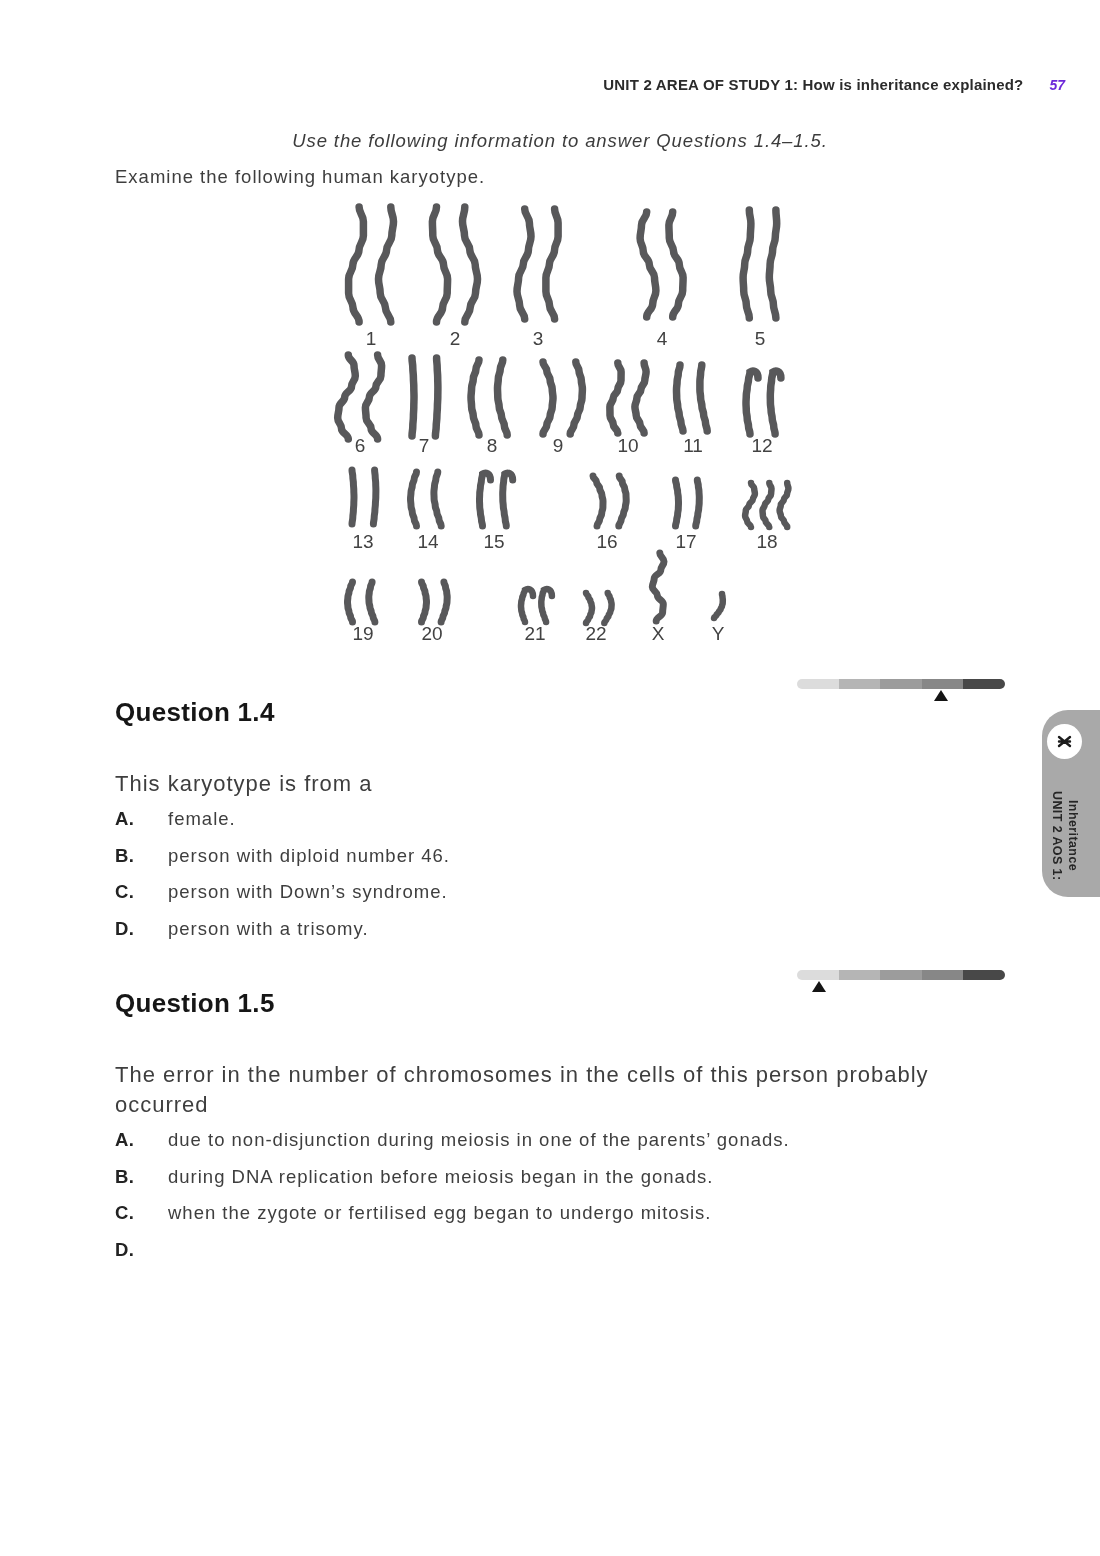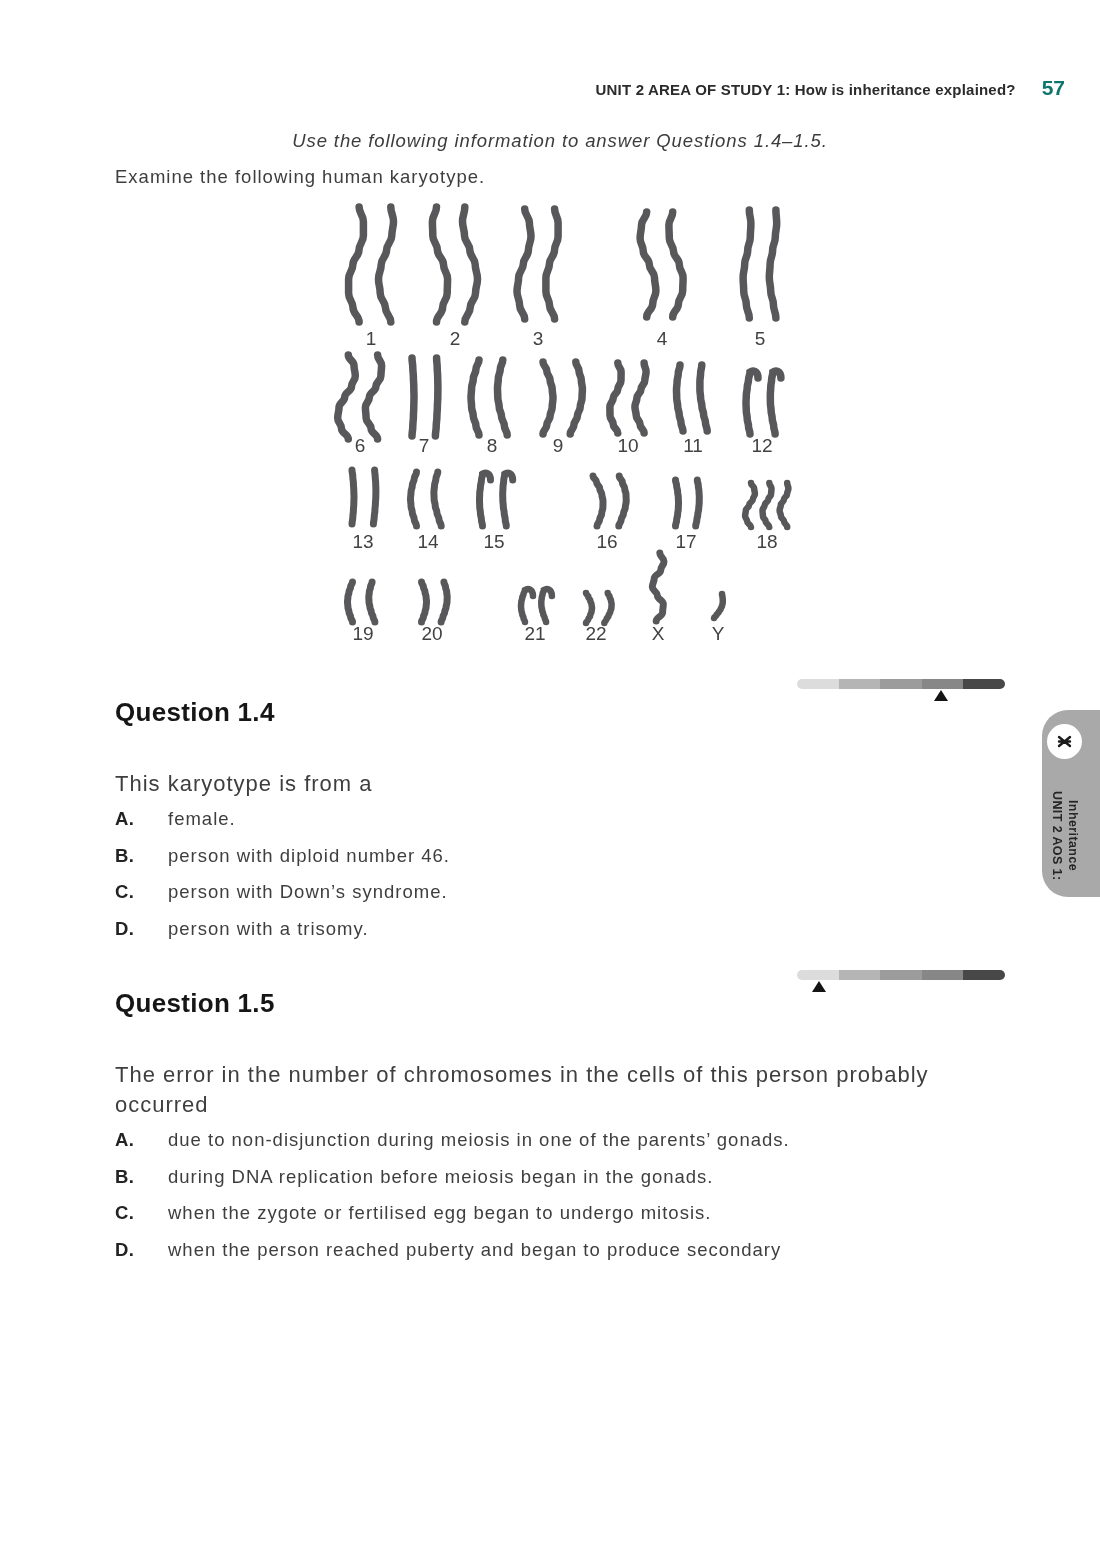--- a/index.html
+++ b/index.html
@@ -4,21 +4,21 @@
 <style>
   html,body{margin:0;padding:0;background:#fff;}
   .page{
     position:relative; width:1100px; height:1556px; background:#ffffff;
     overflow:hidden; font-family:"Liberation Sans","DejaVu Sans",sans-serif;
     color:#3e3e3e;
     padding-left:9px;
   }
   .page-header{position:absolute; top:76px; right:44px; display:flex; align-items:baseline; gap:26px;}
   .header-title{font-weight:bold; font-size:15px; color:#2b2b2b; letter-spacing:.2px;}
-  .pagenum{font-weight:bold; font-size:21px; color:#0f766e;}
+  .pagenum{font-weight:bold; font-size:14px; color:#6d28d9;font-style:italic;}
   .instruction{position:absolute; top:130px; left:115px; width:890px; text-align:center;
     font-style:italic; font-size:18.5px; letter-spacing:.9px; color:#3c3c3c;}
   .examine{position:absolute; top:166px; left:115px; font-size:18.5px; letter-spacing:1px;}
   #karyo{position:absolute; left:330px; top:200px;}
 
   .question{position:absolute; left:115px; width:890px;}
   .q14{top:676px;} .q15{top:967px;}
   .q-head{display:flex; justify-content:space-between; align-items:flex-start;}
   .q-title{font-size:26px; font-weight:bold; color:#161616; letter-spacing:.3px; line-height:28px;}
   .diff{width:208px; margin-top:3px; position:relative; height:26px;}
@@ -235,21 +235,20 @@
         <span class="opt-letter">B.</span>
         <span class="opt-text">during DNA replication before meiosis began in the gonads.</span>
       </div>
       <div class="opt">
         <span class="opt-letter">C.</span>
         <span class="opt-text">when the zygote or fertilised egg began to undergo mitosis.</span>
       </div>
       <div class="opt">
         <span class="opt-letter">D.</span>
         <span class="opt-text">
-          <div>when the person reached puberty and began to produce secondary</div>
         </span>
       </div>
     </div>
   </section>
 
   <div class="side-tab">
     <div class="tab-circle">
       <svg width="17" height="17" viewBox="0 0 17 17">
         <path d="M3 4 L14 13 M14 4 L3 13 M3 8.5 H14" stroke="#1c1c1c" stroke-width="2.4" fill="none" stroke-linecap="round"></path>
       </svg>

